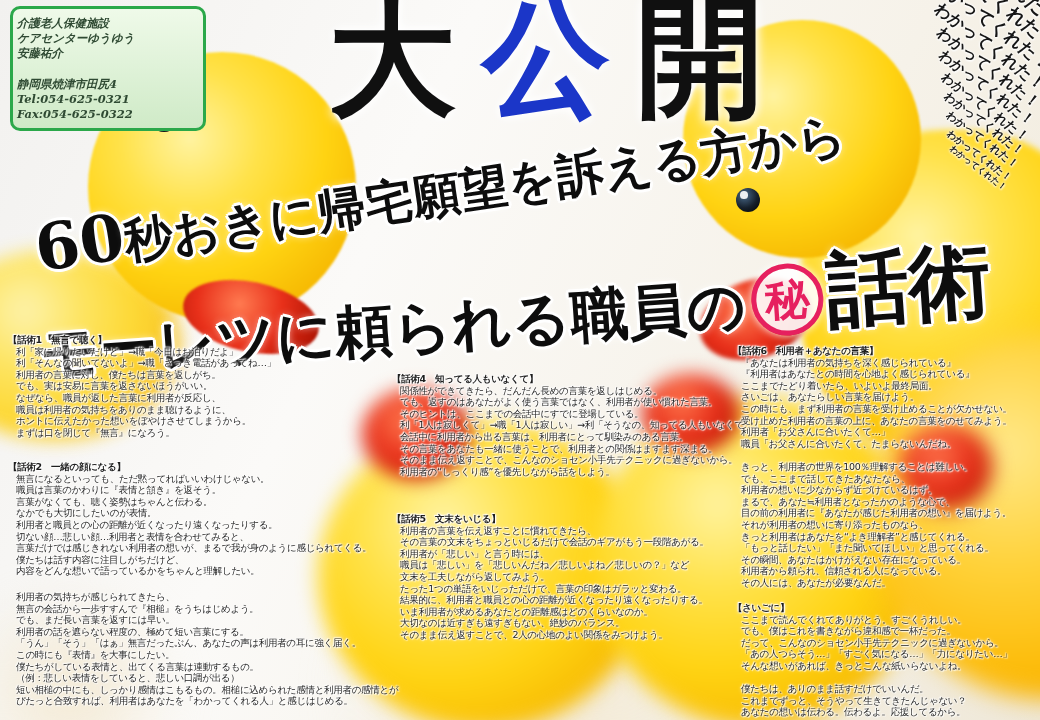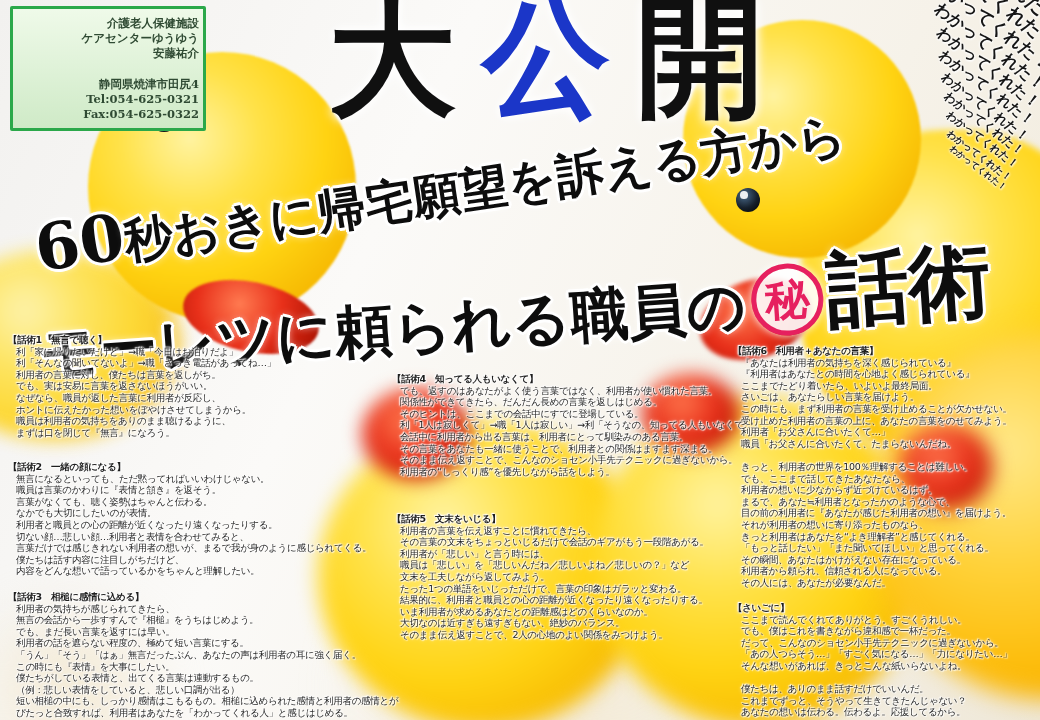--- a/index.html
+++ b/index.html
@@ -12,24 +12,24 @@
   .blob{position:absolute;border-radius:50%;}
   .duck-body{background:radial-gradient(circle at 38% 32%,#fff3a0 0%,#ffe24a 28%,#ffd312 55%,#f5b500 82%,#e09a00 100%);}
   .duck-lips{background:radial-gradient(circle at 40% 35%,#ff7a50 0%,#e8301a 45%,#a81000 95%);}
   .duck-eye{background:radial-gradient(circle at 35% 30%,#4a6a8a 0%,#16202c 55%,#000 100%);}
   .duck-eye::after{content:"";position:absolute;left:18%;top:14%;width:32%;height:32%;border-radius:50%;background:rgba(255,255,255,.9);}
   .lash{position:absolute;width:16px;height:2.5px;background:#1c1c1c;border-radius:2px;}
   .cream{background:radial-gradient(circle,#f3e9d2 0%,rgba(243,233,210,0) 70%);}
   
   #contact-card{
     position:absolute;left:10px;top:6px;width:182px;z-index:40;
-    border:3px solid #2ba84a;border-radius:2px;
+    border:3px solid #2ba84a;border-radius:10px;
     background:linear-gradient(#effae9,#cfeac7);
-    padding:7px 4px 6px 4px;text-align:right;
-    font-family:"DejaVu Serif","Liberation Serif",serif;
+    padding:7px 4px 6px 4px;text-align:left;
+    font-family:"DejaVu Serif","Liberation Serif",serif;font-style:italic;
     font-size:11.5px;line-height:1.32;color:#2f4a33;font-weight:bold;
   }
   .card-line{white-space:nowrap;}
   
   #main-title{
     position:absolute;left:328px;top:-16px;z-index:20;
     font-family:"DejaVu Serif","Liberation Serif",serif;font-weight:bold;
     font-size:128px;line-height:1.15;letter-spacing:26px;color:#101010;white-space:nowrap;
     text-shadow:0 0 10px #fff,0 0 14px #fff;
   }
@@ -133,53 +133,52 @@
     </div>
 
   <div id="sections-layer">
       <div class="section sec-0">
         <div class="sec-head">【話術1　無言で聴く】</div>
         <div class="sec-line">利「家に帰りたいだけど」→職「今日はお泊りだよ」</div>
         <div class="sec-line">利「そんなの聞いてないよ」→職「さっき電話があってね…」</div>
         <div class="sec-line">利用者の言葉に対し、僕たちは言葉を返しがち。</div>
         <div class="sec-line">でも、実は安易に言葉を返さないほうがいい。</div>
         <div class="sec-line">なぜなら、職員が返した言葉に利用者が反応し、</div>
+        <div class="sec-line">職員は利用者の気持ちをありのまま聴けるように、</div>
         <div class="sec-line">ホントに伝えたかった想いをぼやけさせてしまうから。</div>
-        <div class="sec-line">職員は利用者の気持ちをありのまま聴けるように、</div>
         <div class="sec-line">まずは口を閉じて『無言』になろう。</div>
       </div>
       <div class="section sec-1">
         <div class="sec-head">【話術2　一緒の顔になる】</div>
         <div class="sec-line">無言になるといっても、ただ黙ってればいいわけじゃない。</div>
         <div class="sec-line">職員は言葉のかわりに『表情と頷き』を返そう。</div>
         <div class="sec-line">言葉がなくても、聴く姿勢はちゃんと伝わる。</div>
         <div class="sec-line">なかでも大切にしたいのが表情。</div>
         <div class="sec-line">利用者と職員との心の距離が近くなったり遠くなったりする。</div>
         <div class="sec-line">切ない顔…悲しい顔…利用者と表情を合わせてみると、</div>
         <div class="sec-line">言葉だけでは感じきれない利用者の想いが、まるで我が身のように感じられてくる。</div>
         <div class="sec-line">僕たちは話す内容に注目しがちだけど、</div>
         <div class="sec-line">内容をどんな想いで語っているかをちゃんと理解したい。</div>
       </div>
       <div class="section sec-2">
-        <div class="sec-head">【話術3　相槌に感情に込める】</div>
         <div class="sec-line">利用者の気持ちが感じられてきたら、</div>
         <div class="sec-line">無言の会話から一歩すすんで『相槌』をうちはじめよう。</div>
         <div class="sec-line">でも、まだ長い言葉を返すには早い。</div>
         <div class="sec-line">利用者の話を遮らない程度の、極めて短い言葉にする。</div>
         <div class="sec-line">「うん」「そう」「はぁ」無言だったぶん、あなたの声は利用者の耳に強く届く。</div>
         <div class="sec-line">この時にも『表情』を大事にしたい。</div>
         <div class="sec-line">僕たちがしている表情と、出てくる言葉は連動するもの。</div>
         <div class="sec-line">（例：悲しい表情をしていると、悲しい口調が出る）</div>
         <div class="sec-line">短い相槌の中にも、しっかり感情はこもるもの。相槌に込められた感情と利用者の感情とが</div>
         <div class="sec-line">ぴたっと合致すれば、利用者はあなたを「わかってくれる人」と感じはじめる。</div>
       </div>
       <div class="section sec-3">
         <div class="sec-head">【話術4　知ってる人もいなくて】</div>
+        <div class="sec-line">関係性ができてきたら、だんだん長めの言葉を返しはじめる。</div>
         <div class="sec-line">でも、返すのはあなたがよく使う言葉ではなく、利用者が使い慣れた言葉。</div>
-        <div class="sec-line">関係性ができてきたら、だんだん長めの言葉を返しはじめる。</div>
         <div class="sec-line">そのヒントは、ここまでの会話中にすでに登場している。</div>
         <div class="sec-line">利「1人は寂しくて」→職「1人は寂しい」→利「そうなの、知ってる人もいなくて…」</div>
         <div class="sec-line">会話中に利用者から出る言葉は、利用者にとって馴染みのある言葉。</div>
         <div class="sec-line">その言葉をあなたも一緒に使うことで、利用者との関係はますます深まる。</div>
         <div class="sec-line">そのまま伝え返すことで、こんなのショセン小手先テクニックに過ぎないから。</div>
         <div class="sec-line">利用者の“しっくり感”を優先しながら話をしよう。</div>
       </div>
       <div class="section sec-4">
         <div class="sec-head">【話術5　文末をいじる】</div>
         <div class="sec-line">利用者の言葉を伝え返すことに慣れてきたら、</div>

